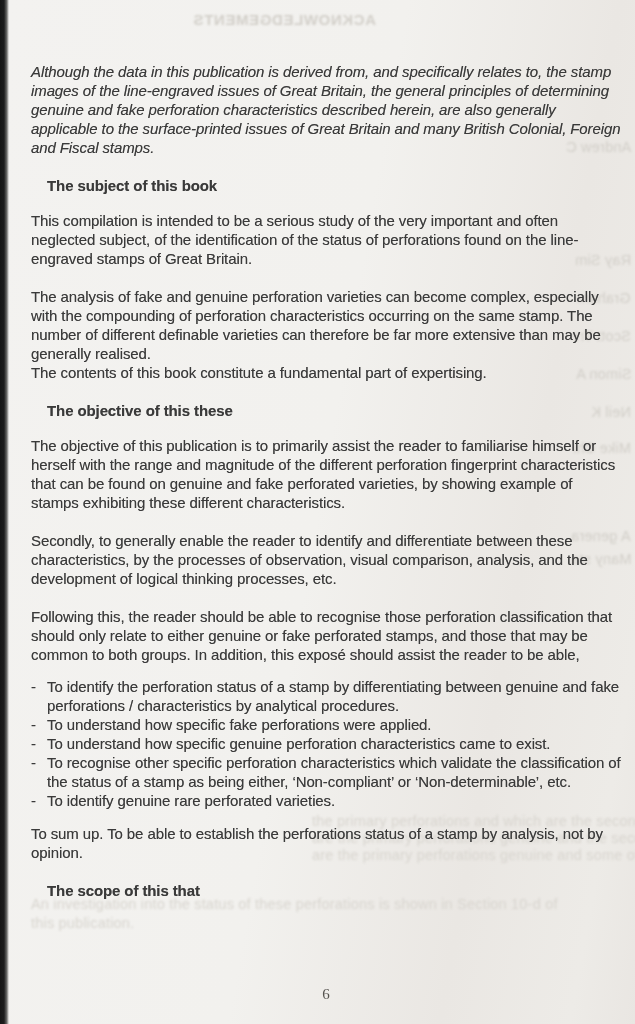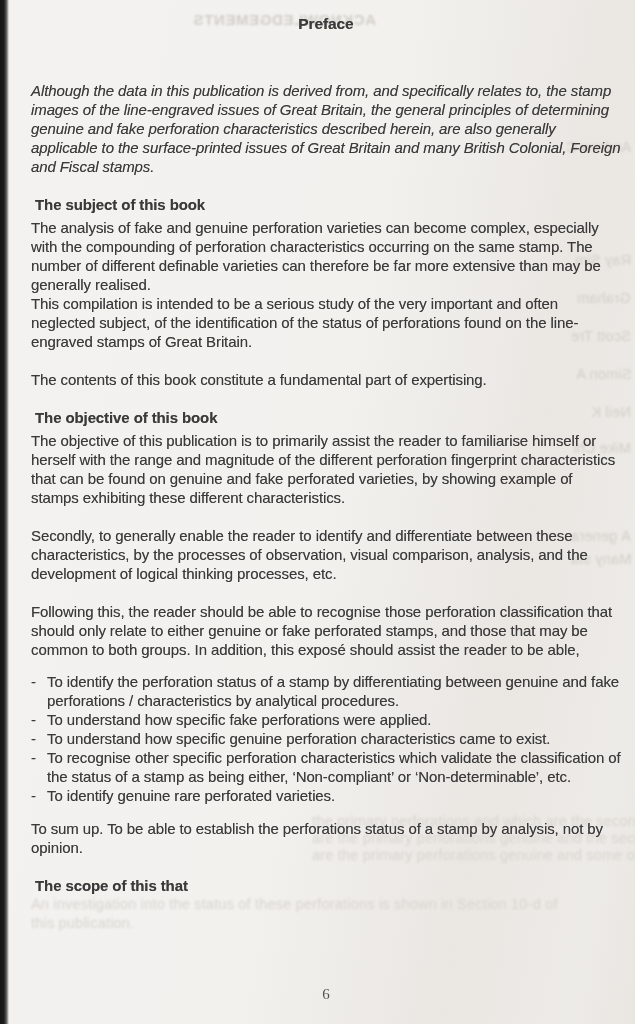--- a/index.html
+++ b/index.html
@@ -25,21 +25,21 @@
     text-shadow: 0 0 0.5px rgba(58,58,58,0.55);
   }
   .doc-title {
     text-align: center; font-weight: bold; font-size: 15.5px;
     margin: 0 0 10px 0;
   }
   .para { margin: 0 0 19px 0; }
   .para.italic { font-style: italic; margin-top: 48px; }
   .para.joined { margin-bottom: 0; }
   .section-heading {
-    font-weight: bold; font-size: 15px; margin: 4px; line-height: 19px;
+    font-weight: bold; font-size: 15px; margin: 16px; line-height: 19px;
   }
   .bullet-list { margin: -6px 0 14px 0; }
   .bullet { display: flex; margin: 0; }
   .bullet .marker { flex: none; width: 16px; }
   .bullet .txt { flex: 1; }
   .page-num {
     position: absolute; top: 986px; left: 31px; width: 590px;
     text-align: center;
     font-family: "Liberation Serif", serif; font-size: 15px; color: #55534f;
   }
@@ -71,30 +71,29 @@
   <span class="bt ghost" style="left:312px; top:813px;">the primary perforations and which are the secondary perforations</span>
   <span class="bt ghost" style="left:312px; top:830px;">are the primary perforations genuine and the secondary perforations fake?</span>
   <span class="bt ghost" style="left:312px; top:847px;">are the primary perforations genuine and some of the secondary perforations fake?</span>
   <span class="bt ghost" style="left:31px; top:896px;">An investigation into the status of these perforations is shown in Section 10-d of</span>
   <span class="bt ghost" style="left:31px; top:915px;">this publication.</span>
 
   <div class="binding-edge"></div>
 
   <div class="content">
 
-    <div class="doc-title">Preface</div>
 
     <p class="para italic">Although the data in this publication is derived from, and specifically relates to, the stamp images of the line-engraved issues of Great Britain, the general principles of determining genuine and fake perforation characteristics described herein, are also generally applicable to the surface-printed issues of Great Britain and many British Colonial, Foreign and Fiscal stamps.</p>
 
     <div class="section-heading">The subject of this book</div>
+    <p class="para">This compilation is intended to be a serious study of the very important and often neglected subject, of the identification of the status of perforations found on the line-engraved stamps of Great Britain.</p>
     <p class="para joined">The analysis of fake and genuine perforation varieties can become complex, especially with the compounding of perforation characteristics occurring on the same stamp. The number of different definable varieties can therefore be far more extensive than may be generally realised.</p>
-    <p class="para">This compilation is intended to be a serious study of the very important and often neglected subject, of the identification of the status of perforations found on the line-engraved stamps of Great Britain.</p>
     <p class="para">The contents of this book constitute a fundamental part of expertising.</p>
 
-    <div class="section-heading">The objective of this book</div>
+    <div class="section-heading">The objective of this these</div>
     <p class="para">The objective of this publication is to primarily assist the reader to familiarise himself or herself with the range and magnitude of the different perforation fingerprint characteristics that can be found on genuine and fake perforated varieties, by showing example of stamps exhibiting these different characteristics.</p>
     <p class="para">Secondly, to generally enable the reader to identify and differentiate between these characteristics, by the processes of observation, visual comparison, analysis, and the development of logical thinking processes, etc.</p>
 
     <p class="para">Following this, the reader should be able to recognise those perforation classification that should only relate to either genuine or fake perforated stamps, and those that may be common to both groups. In addition, this exposé should assist the reader to be able,</p>
 
     <div class="bullet-list">
       <div class="bullet">
         <span class="marker">-</span>
         <span class="txt">To identify the perforation status of a stamp by differentiating between genuine and fake perforations / characteristics by analytical procedures.</span>
       </div>

